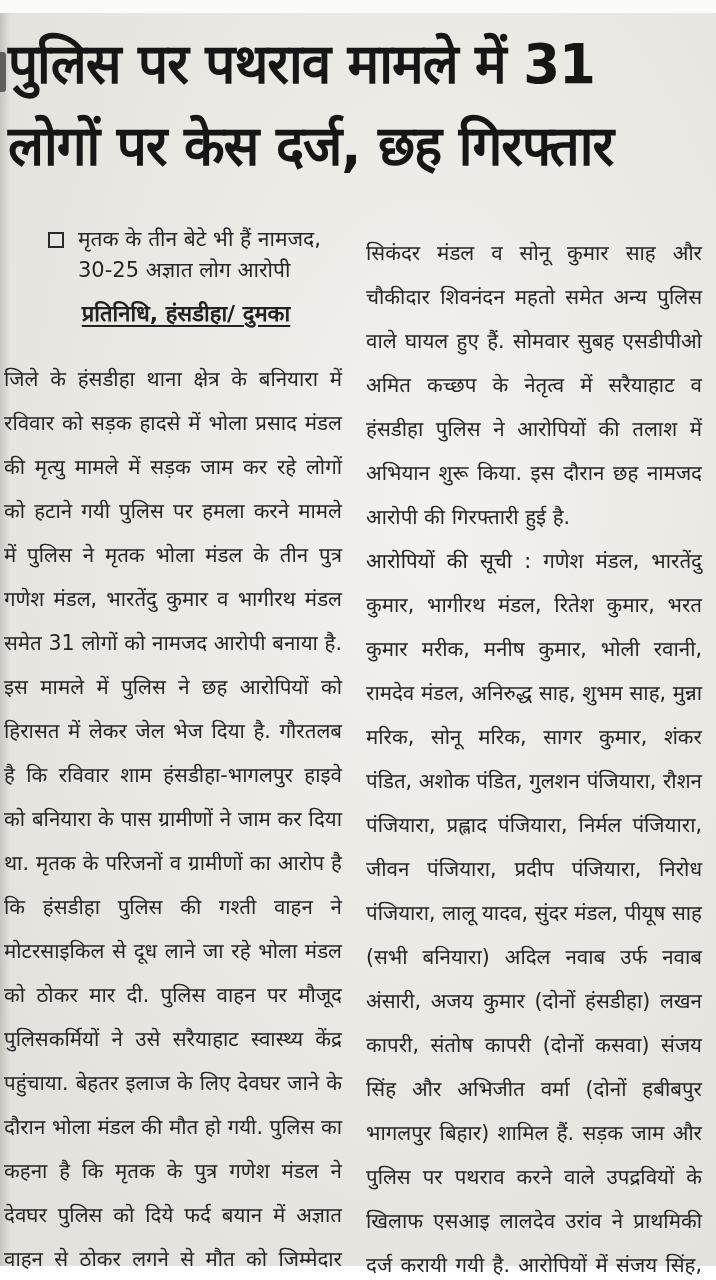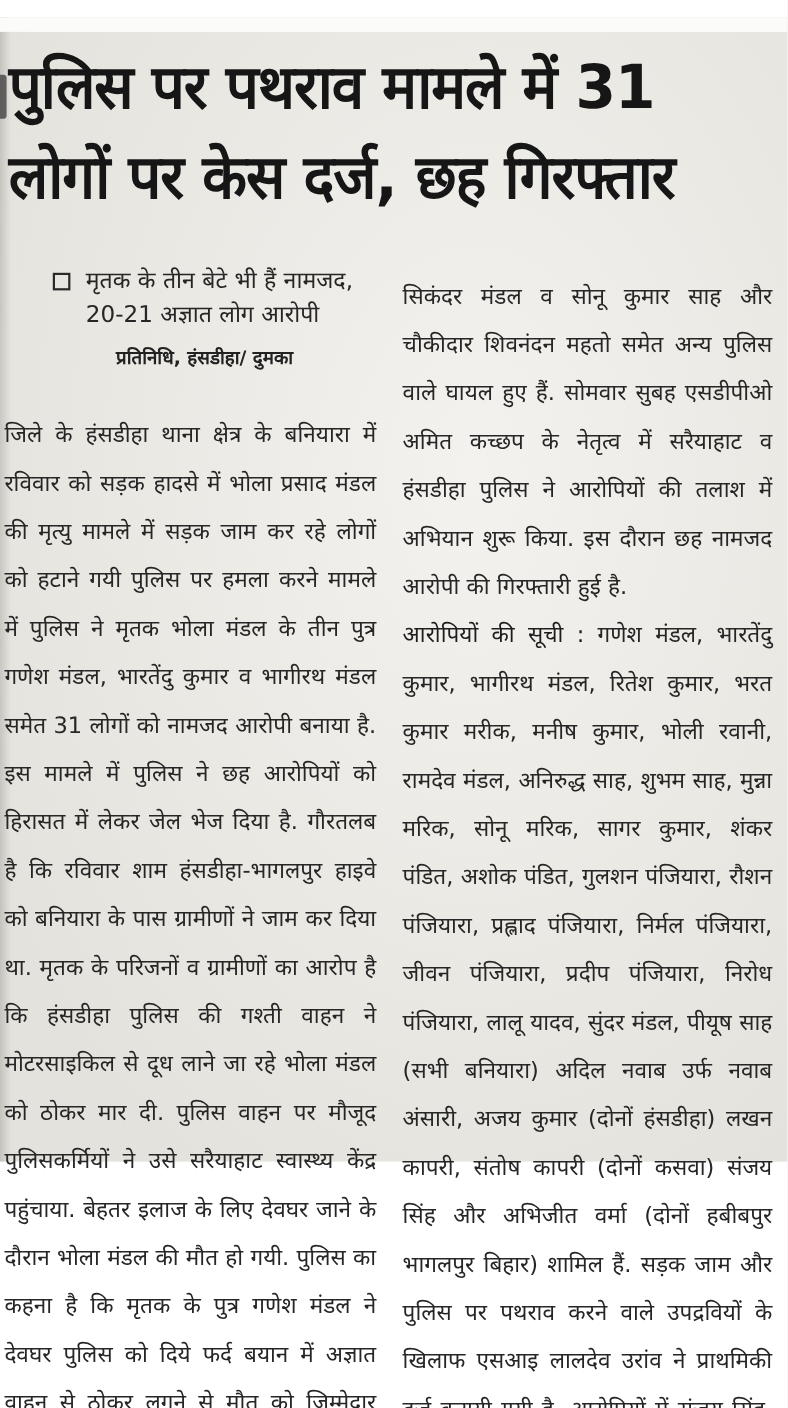--- a/index.html
+++ b/index.html
@@ -6,27 +6,26 @@
     margin: 0;
     padding: 0;
     width: 716px;
     height: 1280px;
     overflow: hidden;
     font-family: "DejaVu Sans", "Liberation Sans", sans-serif;
   }
   .paper {
     position: relative;
     width: 716px;
-    height: 1040px;
+    height: 1266px;
     background: #edebe5;
     background-image:
       radial-gradient(ellipse at 60% 40%, rgba(255,255,255,0.35), rgba(0,0,0,0.04) 85%),
       linear-gradient(90deg, rgba(60,55,50,0.18) 0px, rgba(60,55,50,0.0) 10px);
     color: #222;
-    margin-top: 16px;
   }
   .top-strip {
     position: absolute;
     left: 0; top: 0;
     width: 716px; height: 13px;
     background: #fbfbfa;
   }
   .edge-fragment {
     position: absolute;
     left: 0; top: 52px;
@@ -68,23 +67,24 @@
     line-height: 31px;
     font-weight: 400;
     color: #262626;
   }
   .subhead-text span { display: block; }
   .byline {
     position: absolute;
     left: 40px; top: 297px;
     width: 292px;
     text-align: center;
-    font-size: 17px;
+    font-size: 22px;
     font-weight: 800;
     color: #222;
+    text-decoration: underline;
     text-underline-offset: 4px;
   }
   .col {
     position: absolute;
     font-size: 20.5px;
     line-height: 44px;
     color: #262626;
     text-align: justify;
   }
   .col p { margin: 0; }
@@ -106,21 +106,21 @@
 
   <h1 class="headline">
     <span class="hl-line">पुलिस पर पथराव मामले में 31</span>
     <span class="hl-line">लोगों पर केस दर्ज, छह गिरफ्तार</span>
   </h1>
 
   <div class="subhead">
     <span class="bullet"></span>
     <div class="subhead-text">
       <span>मृतक के तीन बेटे भी हैं नामजद,</span>
-      <span>20-21 अज्ञात लोग आरोपी</span>
+      <span>30-25 अज्ञात लोग आरोपी</span>
     </div>
   </div>
 
   <div class="byline">प्रतिनिधि, हंसडीहा/ दुमका</div>
 
   <div class="col col-left">
     <p>जिले के हंसडीहा थाना क्षेत्र के बनियारा में रविवार को सड़क हादसे में भोला प्रसाद मंडल की मृत्यु मामले में सड़क जाम कर रहे लोगों को हटाने गयी पुलिस पर हमला करने मामले में पुलिस ने मृतक भोला मंडल के तीन पुत्र गणेश मंडल, भारतेंदु कुमार व भागीरथ मंडल समेत 31 लोगों को नामजद आरोपी बनाया है. इस मामले में पुलिस ने छह आरोपियों को हिरासत में लेकर जेल भेज दिया है. गौरतलब है कि रविवार शाम हंसडीहा-भागलपुर हाइवे को बनियारा के पास ग्रामीणों ने जाम कर दिया था. मृतक के परिजनों व ग्रामीणों का आरोप है कि हंसडीहा पुलिस की गश्ती वाहन ने मोटरसाइकिल से दूध लाने जा रहे भोला मंडल को ठोकर मार दी. पुलिस वाहन पर मौजूद पुलिसकर्मियों ने उसे सरैयाहाट स्वास्थ्य केंद्र पहुंचाया. बेहतर इलाज के लिए देवघर जाने के दौरान भोला मंडल की मौत हो गयी. पुलिस का कहना है कि मृतक के पुत्र गणेश मंडल ने देवघर पुलिस को दिये फर्द बयान में अज्ञात वाहन से ठोकर लगने से मौत को जिम्मेदार बताया था, पर दो दिनों बाद इल्जाम पुलिस पर लगाने लगा. इस घटना में सहायक आरक्षी</p>
   </div>
 
   <div class="col col-right">

